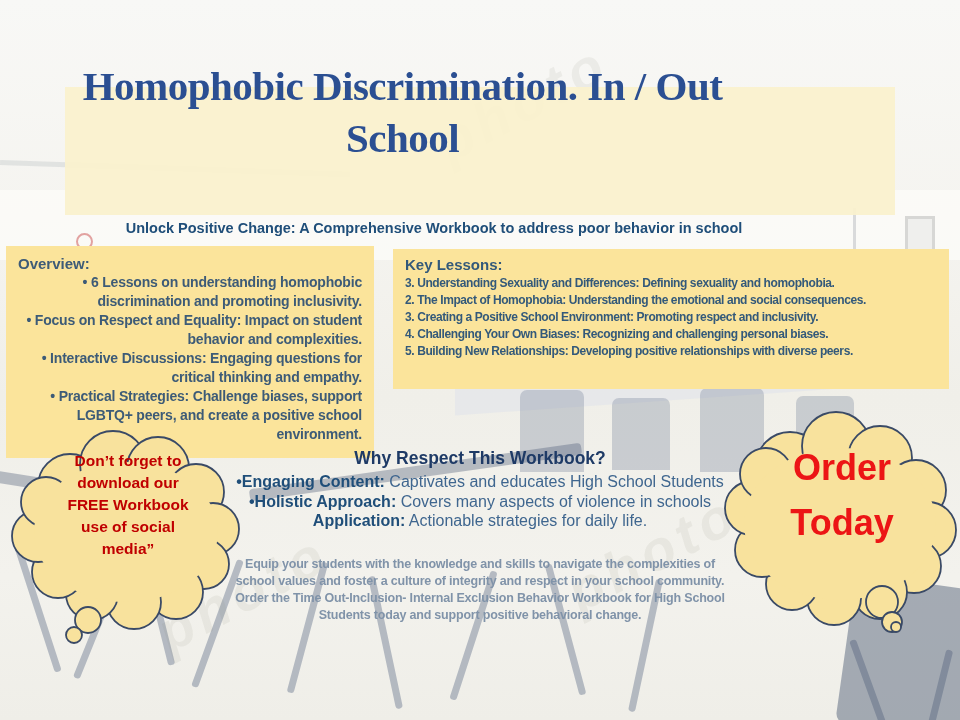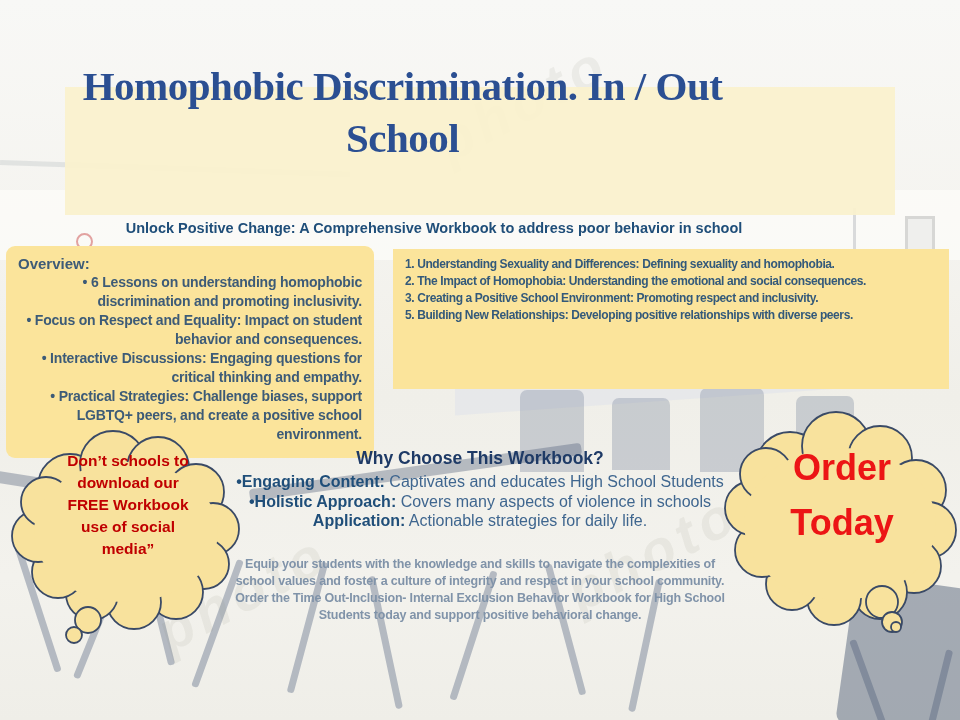--- a/index.html
+++ b/index.html
@@ -47,21 +47,21 @@
     position:absolute;left:6px;top:60px;width:793px;text-align:center;
     font-family:"Liberation Serif",serif;font-weight:bold;
     font-size:41px;line-height:52px;color:#2B4F92;letter-spacing:-0.5px;
   }
   .subtitle{
     position:absolute;left:0;top:220px;width:868px;text-align:center;
     font-size:14.5px;font-weight:bold;color:#1F4E79;
   }
   
   .panel{position:absolute;background:#FBE49B;color:#3D5B77;}
-  .overview{left:6px;top:246px;width:368px;height:212px;padding:9px 12px;box-sizing:border-box;border-radius:9px;}
+  .overview{left:6px;top:246px;width:368px;height:212px;padding:9px 12px;box-sizing:border-box;}
   .overview .panel-heading{font-size:15px;font-weight:bold;margin-bottom:1px;}
   .ov-line{font-size:14px;font-weight:bold;letter-spacing:-0.2px;line-height:19px;text-align:right;}
   .lessons{left:393px;top:249px;width:556px;height:140px;padding:7px 12px;box-sizing:border-box;color:#33597A;}
   .lessons .panel-heading{font-size:15px;font-weight:bold;margin-bottom:2px;}
   .kl-line{font-size:12px;font-weight:bold;letter-spacing:-0.4px;line-height:17px;white-space:nowrap;}
   
   .why{position:absolute;left:0;top:448px;width:960px;text-align:center;}
   .why-head{font-size:17.5px;font-weight:bold;color:#1E3A66;margin-bottom:3px;}
   .why-line{font-size:16px;color:#3F668F;line-height:19.5px;}
   .why-label{font-weight:bold;color:#1F4E79;}
@@ -118,34 +118,36 @@
   <div class="title">
     <div>Homophobic Discrimination. In / Out</div>
     <div>School</div>
   </div>
 
   <div class="subtitle">Unlock Positive Change: A Comprehensive Workbook to address poor behavior in school</div>
 
   <div class="panel overview">
     <div class="panel-heading">Overview:</div>
     <div class="ov-line">• 6 Lessons on understanding homophobic discrimination and promoting inclusivity.</div>
-    <div class="ov-line">• Focus on Respect and Equality: Impact on student behavior and consequences.</div>
+    <div class="ov-line">• Focus on Respect and Equality: Impact on student behavior and complexities.</div>
     <div class="ov-line">• Interactive Discussions: Engaging questions for critical thinking and empathy.</div>
     <div class="ov-line">• Practical Strategies: Challenge biases, support LGBTQ+ peers, and create a positive school environment.</div>
   </div>
 
   <div class="panel lessons">
-    <div class="kl-line">1. Understanding Sexuality and Differences: Defining sexuality and homophobia.</div>
+    <div class="panel-heading">Key Lessons:</div>
+    <div class="kl-line">3. Understanding Sexuality and Differences: Defining sexuality and homophobia.</div>
     <div class="kl-line">2. The Impact of Homophobia: Understanding the emotional and social consequences.</div>
     <div class="kl-line">3. Creating a Positive School Environment: Promoting respect and inclusivity.</div>
+    <div class="kl-line">4. Challenging Your Own Biases: Recognizing and challenging personal biases.</div>
     <div class="kl-line">5. Building New Relationships: Developing positive relationships with diverse peers.</div>
   </div>
 
   <div class="why">
-    <div class="why-head">Why Choose This Workbook?</div>
+    <div class="why-head">Why Respect This Workbook?</div>
     <div class="why-line">
       <span class="why-label">•Engaging Content:</span><span> Captivates and educates High School Students</span>
     </div>
     <div class="why-line">
       <span class="why-label">•Holistic Approach:</span><span> Covers many aspects of violence in schools</span>
     </div>
     <div class="why-line">
       <span class="why-label">Application:</span><span> Actionable strategies for daily life.</span>
     </div>
   </div>
@@ -173,21 +175,21 @@
           <circle cx="30" cy="112" r="26"></circle>
           <circle cx="38" cy="78" r="25"></circle>
       </g>
       <ellipse cx="118" cy="108" rx="92" ry="70" fill="#F8E29D"></ellipse>
       <g fill="#F8E29D" stroke="#3A4A66" stroke-width="1.8">
         <circle cx="80" cy="196" r="13"></circle>
           <circle cx="66" cy="211" r="8"></circle>
       </g>
     </svg>
     <div class="cloud-text">
-      <div>Don’t schools to</div>
+      <div>Don’t forget to</div>
       <div>download our</div>
       <div>FREE Workbook</div>
       <div>use of social</div>
       <div>media”</div>
     </div>
   </div>
 
   <div class="cloud cloud-right">
     <svg width="240" height="240" viewBox="0 0 240 240">
       <g fill="#F8E29D" stroke="#3A4A66" stroke-width="1.8">

